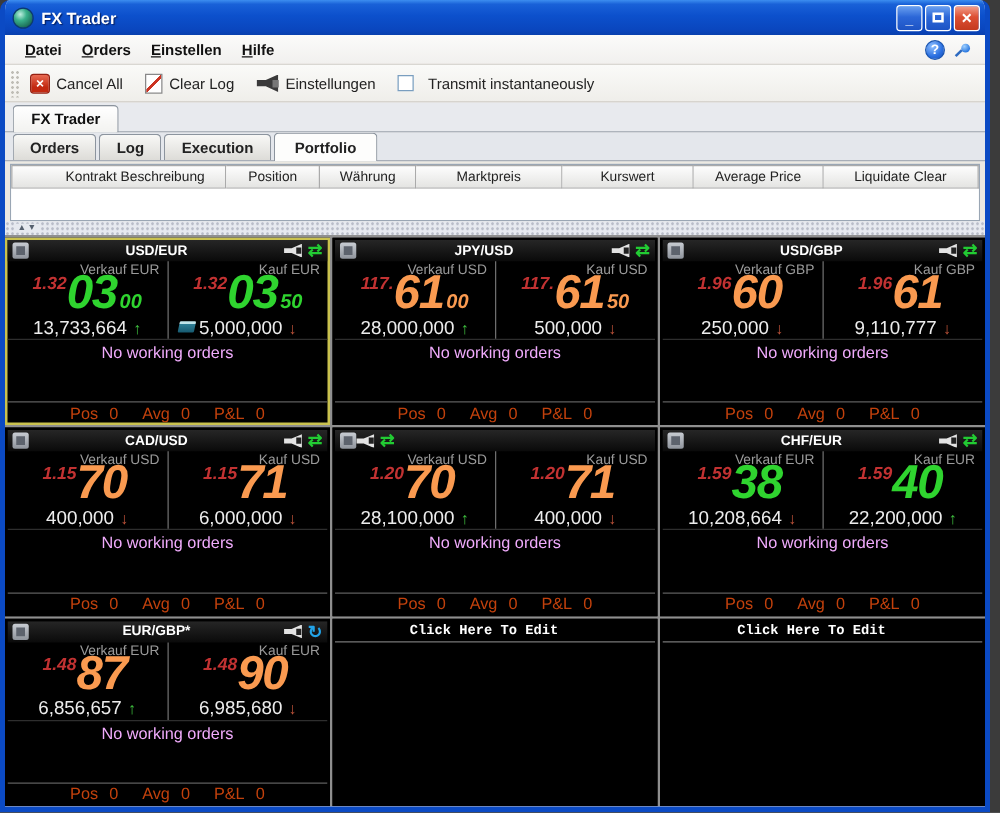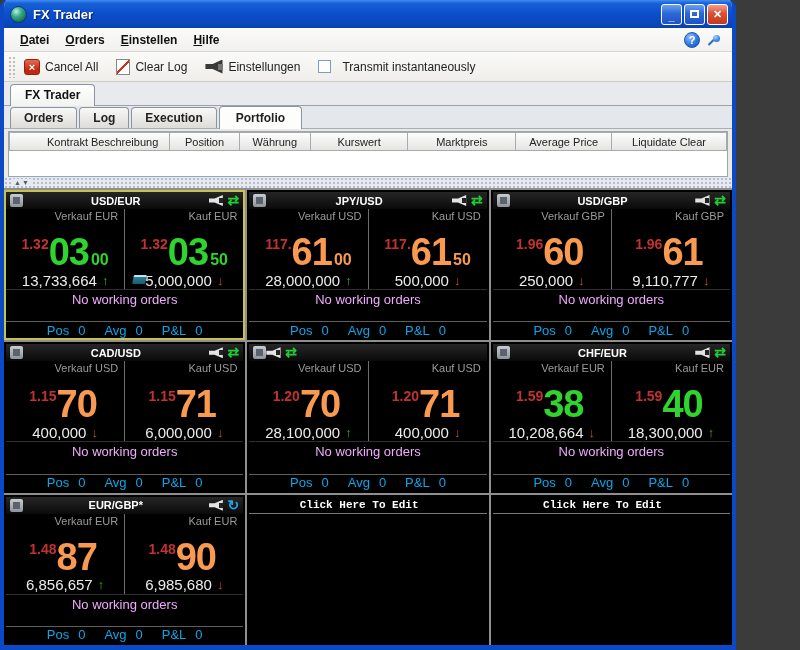--- a/index.html
+++ b/index.html
@@ -1,20 +1,20 @@
 <!DOCTYPE html>
 <html><head>
 <meta charset="utf-8">
 <style>
   * { margin:0; padding:0; box-sizing:border-box; }
   html,body { background:#3b3b3b; }
   body { font-family:"Liberation Sans", sans-serif; }
 
   .window{
-    width:736px; height:650px; display:flex; flex-direction:column;
+    width:792px; height:650px; display:flex; flex-direction:column;
     border-left:4px solid #0b4ac4; border-right:4px solid #0b4ac4; border-bottom:5px solid #0b4ac4;
     border-radius:8px 8px 0 0; overflow:hidden; background:#ece9e2;
   }
 
   
   .titlebar{
     height:28px; flex:0 0 28px; display:flex; align-items:center; padding:0 4px 0 6px;
     background:linear-gradient(180deg,#3d8ef0 0%,#1961d8 12%,#0c50cc 45%,#0a46be 85%,#0940ae 100%);
   }
   .app-icon{ width:17px; height:17px; border-radius:50%;
@@ -106,35 +106,35 @@
   .t-mega::before{ content:""; position:absolute; inset:0;
     clip-path:polygon(0 32%, 40% 32%, 95% 0, 95% 100%, 40% 68%, 0 68%); background:#e3e3e3; }
   .t-mega::after{ content:""; position:absolute; right:1px; top:3px; width:4px; height:5px; background:#222; }
   .t-swap{ color:#22cc33; font-size:14px; font-weight:bold; line-height:11px; }
   .t-refresh{ color:#22a3e8; font-size:14px; font-weight:bold; line-height:12px; }
 
   .tile-quotes{ display:flex; flex:0 0 62px; }
   .quote{ flex:1; position:relative; padding-top:1px; }
   .quote-bid{ border-right:1px solid #6e6e6e; }
   .q-label{ position:absolute; top:1px; right:6px; color:#9a9a9a; font-size:11px; }
-  .q-price{ display:flex; justify-content:center; align-items:flex-end; height:42px; margin-top:19px; }
+  .q-price{ display:flex; justify-content:center; align-items:flex-end; height:42px; margin-top:1px;font-style:italic; }
   .q-prefix{ color:#c23232; font-size:14px; font-weight:bold; align-self:flex-start; margin-top:7px; }
   .q-big{ color:var(--big,#fff); font-size:38px; font-weight:bold; line-height:38px; letter-spacing:-1px; }
   .q-sub{ color:var(--big,#fff); font-size:16px; font-weight:bold; margin:0 0 2px 2px; min-width:2px; }
   .q-size{ display:flex; justify-content:center; align-items:center; gap:5px; height:18px;
     color:#ececec; font-size:15px; position:relative;text-align:center; }
   .q-arrow{ font-size:13px; font-weight:bold; }
   .book-icon{ position:absolute; left:8px; top:4px; width:13px; height:9px; border-radius:1px;
     background:linear-gradient(180deg,#bfe4ea 0%,#bfe4ea 25%,#2e7f96 25%,#175a70 100%);
     transform:skewX(-12deg); }
 
   .tile-working{ flex:0 0 17px; color:#f0abfc; font-size:13px; text-align:center; border-top:1px solid #2e2e2e;
     padding-top:2px; }
   .tile-fill{ flex:1; }
-  .tile-footer{ flex:0 0 17px; border-top:1px solid #5e5e5e; color:#0ea5e9; font-size:13px;
+  .tile-footer{ flex:0 0 17px; border-top:1px solid #5e5e5e; color:#c2410c; font-size:13px;
     display:flex; justify-content:center; align-items:center; gap:9px; }
   .tile-footer .fv{ margin-right:10px; }
 
   .tile.empty .tile-header{ background:#000; border-bottom:1px solid #777; }
   .tile.empty .t-detach, .tile.empty .t-right{ visibility:hidden; }
   .tile.empty .t-title{ font-weight:bold; font-size:11px;font-family:Liberation Mono, monospace; }
 </style>
 </head>
 <body>
 
@@ -193,22 +193,22 @@
     <span class="sub-tab">Log</span>
     <span class="sub-tab">Execution</span>
     <span class="sub-tab active">Portfolio</span>
   </div>
 
   <div class="table-panel">
     <div class="col-headers">
       <span class="col-h" style="flex:152 0 0;">Kontrakt Beschreibung</span>
       <span class="col-h" style="flex:78 0 0;">Position</span>
       <span class="col-h" style="flex:80 0 0;">Währung</span>
+      <span class="col-h" style="flex:122 0 0;">Marktpreis</span>
       <span class="col-h" style="flex:110 0 0;">Kurswert</span>
-      <span class="col-h" style="flex:122 0 0;">Marktpreis</span>
       <span class="col-h" style="flex:108 0 0;">Average Price</span>
       <span class="col-h" style="flex:130 0 0;">Liquidate Clear</span>
     </div>
     <div class="table-body"></div>
   </div>
 
   <div class="splitter">
     <span class="split-arrows">▲▼</span>
   </div>
 
@@ -483,21 +483,21 @@
       </div>
       <div class="quote quote-ask">
         <span class="q-label">Kauf EUR</span>
         <div class="q-price">
           <span class="q-prefix">1.59</span>
           <span class="q-big">40</span>
           <span class="q-sub"></span>
         </div>
         <div class="q-size">
 
-          <span>18,300,000</span>
+          <span>22,200,000</span>
           <span class="q-arrow" style="color: rgb(61, 187, 61);">↑</span>
         </div>
       </div>
     </div>
     <div class="tile-working">No working orders</div>
     <div class="tile-fill"></div>
     <div class="tile-footer">
       <span>Pos</span>
           <span class="fv">0</span>
       <span>Avg</span>

